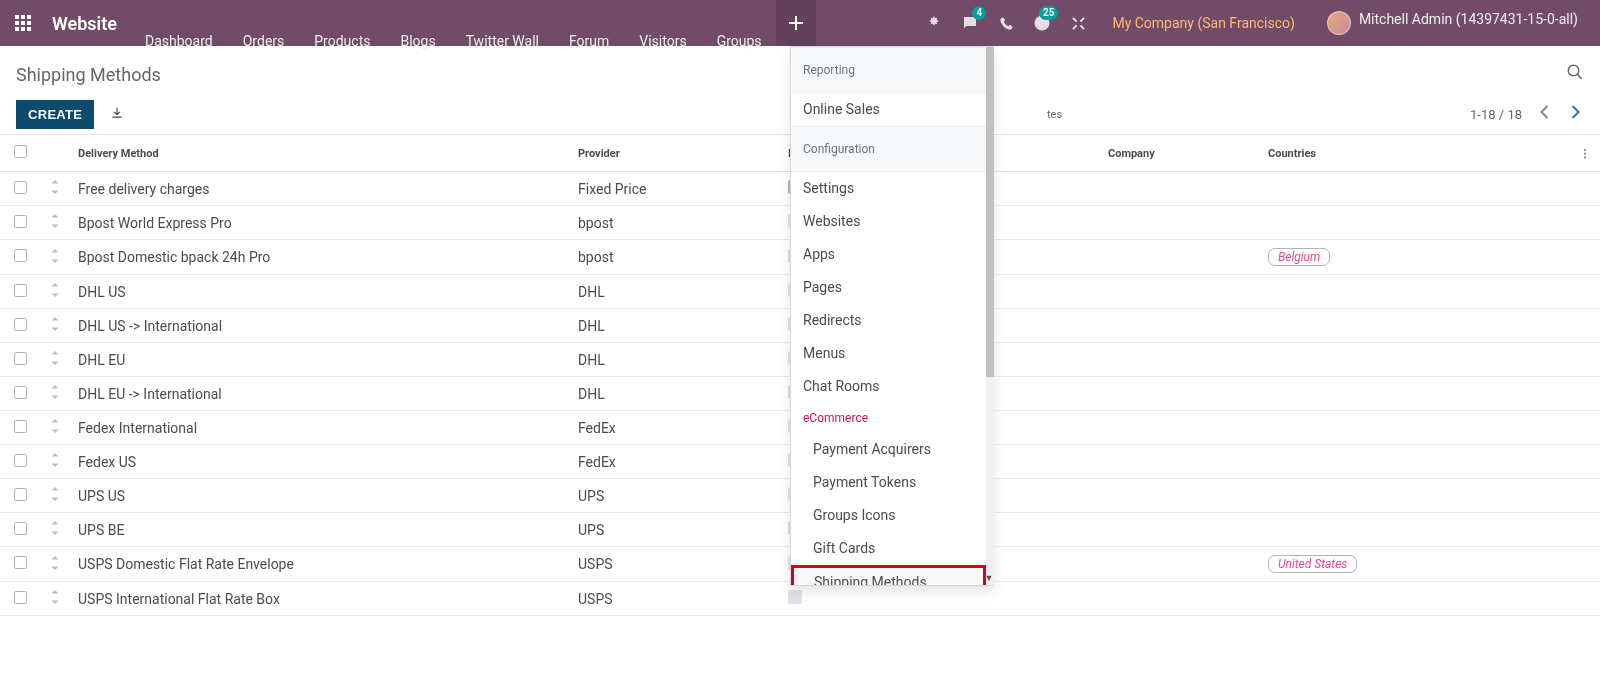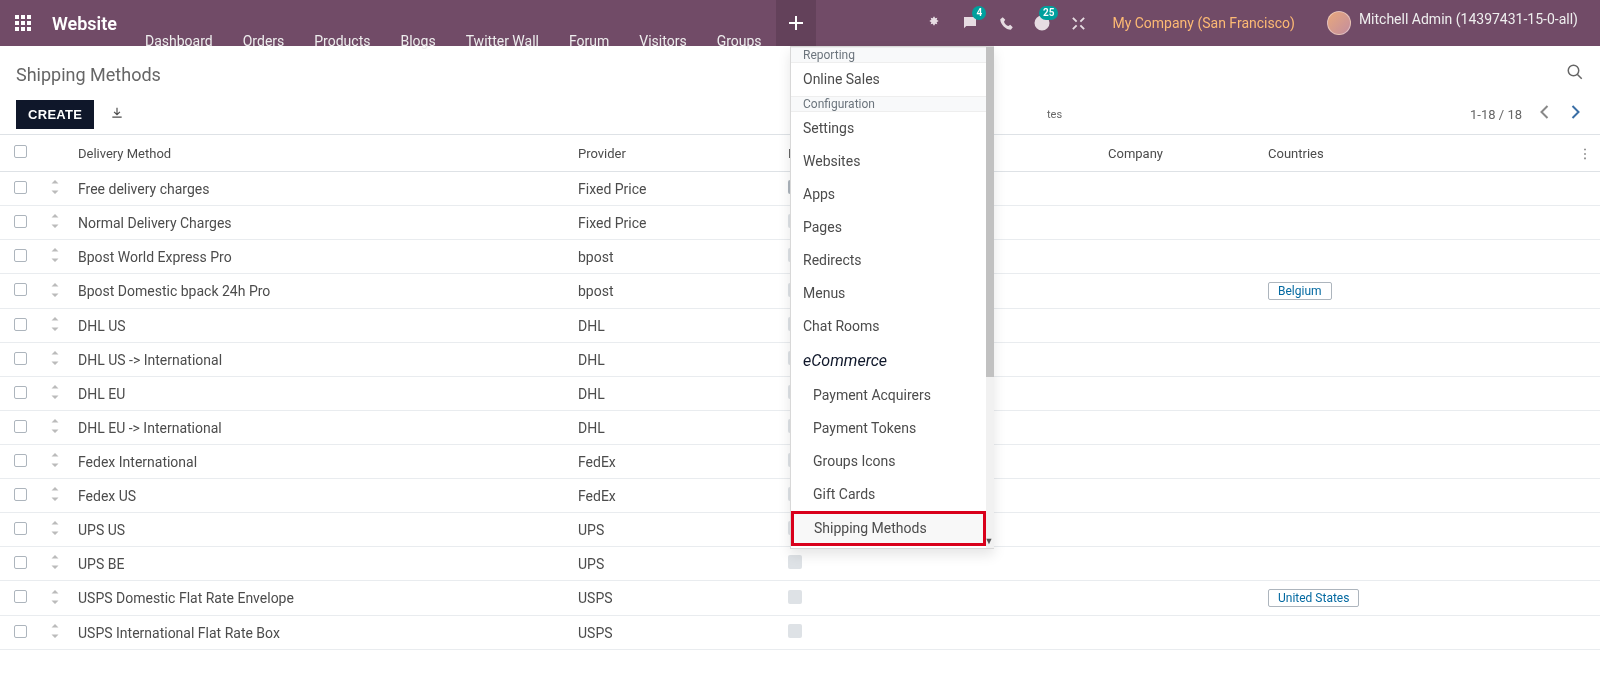--- a/index.html
+++ b/index.html
@@ -17,48 +17,48 @@
   .badge { position:absolute; top:6px; right:0px; background:#00A09D; color:#fff; font-size:10px; border-radius:8px; padding:0 4px; line-height:14px; min-width:14px; text-align:center; font-weight:600;}
   .nav-company { padding:0 14px; color:#fdba74; cursor:pointer; }
   .nav-user { display:flex; align-items:flex-start; gap:8px; padding:0 14px; color:#eee; cursor:pointer;}
   .avatar { width:24px; height:24px; border-radius:50%; background: linear-gradient(135deg,#e8a87c,#c38d9e); border:1px solid rgba(255,255,255,0.4);}
   
   .cp { padding: 10px 16px 0 16px; border-bottom: 1px solid #dee2e6; }
   .cp-top { display:flex; justify-content:space-between; align-items:center; height:36px;}
   .cp-title { font-size:18px; color:#666; }
   .cp-bottom { display:flex; justify-content:space-between; align-items:center; height:40px; margin-top:2px;}
   .cp-left { display:flex; align-items:center; gap:12px; }
-  .btn-create { background:#0f172a; color:#fff; border:none; padding:7px 12px; font-weight:600; font-size:13px; cursor:pointer; letter-spacing:0.3px;}
+  .btn-create { background:#0c4a6e; color:#fff; border:none; padding:7px 12px; font-weight:600; font-size:13px; cursor:pointer; letter-spacing:0.3px;}
   .btn-download { color:#4c4c4c; cursor:pointer; padding:4px;}
   .cp-right { display:flex; align-items:center; gap:14px; color:#666;}
   .pager-text { font-size:13px; }
   .pager-btn { color:#888; cursor:pointer; font-size:15px; padding:4px;}
   .search-icon { font-size:18px; color:#666; cursor:pointer; }
   .filter-text { color:#666; font-size:11px;}
   
   .table-wrap { overflow:auto; height: calc(680px - 46px - 88px); }
   table { border-collapse: collapse; width:100%; }
-  thead th { text-align:left; font-weight:400; font-size:13px; color:#4c4c4c; padding:10px 8px; border-bottom:1px solid #dee2e6; background:#fff;}
+  thead th { text-align:left; font-weight:700; font-size:11px; color:#4c4c4c; padding:10px 8px; border-bottom:1px solid #dee2e6; background:#fff;}
   tbody td { padding:8px 8px; border-bottom:1px solid #e9ecef; font-size:14px; color:#4c4c4c; vertical-align:middle;}
   .col-check { width:40px; text-align:center;}
   .col-handle { width:30px; color:#aaa; text-align:center;}
   .check { width:13px; height:13px; border:1px solid #adb5bd; border-radius:2px; display:inline-block; background:#fff;}
   .pub { width:14px; height:14px; display:inline-block; border-radius:2px; }
   .pub.on { background:#adb5bd; position:relative;}
   .pub.on::after { content:"✓"; color:#fff; font-size:10px; position:absolute; top:-1px; left:2px;}
   .pub.off { background:#dee2e6;}
-  .tag { border:1px solid #adb5bd; border-radius:2px; padding:1px 9px; font-size:12px; color:#0369a1; display:inline-block;}
+  .tag { border:1px solid #adb5bd; border-radius:7px; padding:1px 9px; font-size:12px; color:#ec4899; display:inline-block;font-style:italic;}
   .handle svg { width:10px; height:14px; }
   .col-kebab { width:30px; text-align:center; color:#666; cursor:pointer;}
   
   .dropdown { position:absolute; top:46px; left:790px; width:204px; background:#fff; border:1px solid #d8d8d8; border-right:none; box-shadow:0 6px 12px rgba(0,0,0,0.1); z-index:100; max-height:540px; overflow:hidden;}
   .dd-scroll-track { position:absolute; right:0; top:0; width:8px; height:100%; background:#f1f1f1;}
   .dd-scroll-thumb { position:absolute; right:0; top:0; width:8px; height:330px; background:#c1c1c1;}
   .dd-arrow { position:absolute; right:0; bottom:2px; width:10px; height:10px; font-size:9px; color:#555; text-align:center;}
-  .dd-section { padding: 0 12px; font-size:12px; color:#6c757d; background:#f8f9fa; border-bottom:1px solid #eee; border-top:1px solid #eee;}
+  .dd-section { padding: 15px 12px; font-size:12px; color:#6c757d; background:#f8f9fa; border-bottom:1px solid #eee; border-top:1px solid #eee;}
   .dd-item { padding: 6px 12px; font-size:14px; color:#4c4c4c; cursor:pointer; line-height:1.5;}
   .dd-item.indent { padding-left: 22px;}
   .dd-item.highlight { box-shadow: inset 0 0 0 2px #d9001b; border:1px solid #d9001b; background:#f8f8f8;}
   .dd-content { padding-bottom:2px; padding-right:8px;}
 </style>
 </head>
 <body>
 
 <div class="navbar">
   <div class="nav-apps">
@@ -192,33 +192,20 @@
     <td></td>
     <td></td>
     <td></td>
     <td></td>
         </tr>
         <tr>
     <td class="col-check"><span class="check"></span></td>
     <td class="col-handle"><span class="handle"><svg viewBox="0 0 10 16" fill="#bbb">
                 <path d="M1 4l4-4 4 4H1zm0 8h8l-4 4-4-4z"></path>
               </svg></span></td>
-    <td>Normal Delivery Charges</td>
-    <td>Fixed Price</td>
-    <td><span class="pub off"></span></td>
-    <td></td>
-    <td></td>
-    <td></td>
-    <td></td>
-        </tr>
-        <tr>
-    <td class="col-check"><span class="check"></span></td>
-    <td class="col-handle"><span class="handle"><svg viewBox="0 0 10 16" fill="#bbb">
-                <path d="M1 4l4-4 4 4H1zm0 8h8l-4 4-4-4z"></path>
-              </svg></span></td>
     <td>Bpost World Express Pro</td>
     <td>bpost</td>
     <td><span class="pub off"></span></td>
     <td></td>
     <td></td>
     <td></td>
     <td></td>
         </tr>
         <tr>
     <td class="col-check"><span class="check"></span></td>
@@ -372,21 +359,21 @@
       <div class="dd-section">Reporting</div>
       <div class="dd-item">Online Sales</div>
       <div class="dd-section">Configuration</div>
       <div class="dd-item">Settings</div>
       <div class="dd-item">Websites</div>
       <div class="dd-item">Apps</div>
       <div class="dd-item">Pages</div>
       <div class="dd-item">Redirects</div>
       <div class="dd-item">Menus</div>
       <div class="dd-item">Chat Rooms</div>
-      <div class="dd-item" style="color: #0f172a; font-size: 16px; cursor: default; font-style: italic;">eCommerce</div>
+      <div class="dd-item" style="color: #be185d; font-size: 12px; cursor: default;">eCommerce</div>
       <div class="dd-item indent">Payment Acquirers</div>
       <div class="dd-item indent">Payment Tokens</div>
       <div class="dd-item indent">Groups Icons</div>
       <div class="dd-item indent">Gift Cards</div>
       <div class="dd-item indent highlight">Shipping Methods</div>
     </div>
   <div class="dd-scroll-track"></div>
   <div class="dd-scroll-thumb"></div>
   <div class="dd-arrow">▼</div>
 </div>

